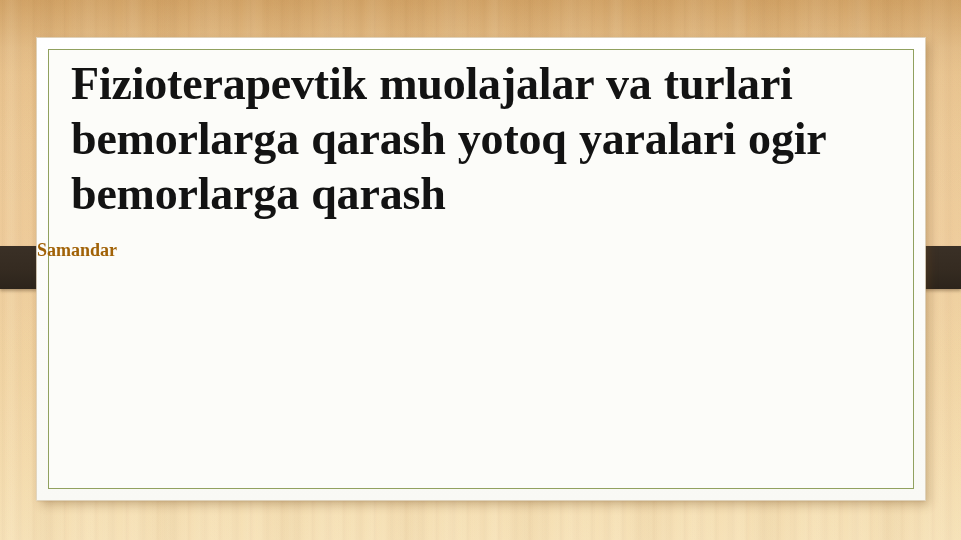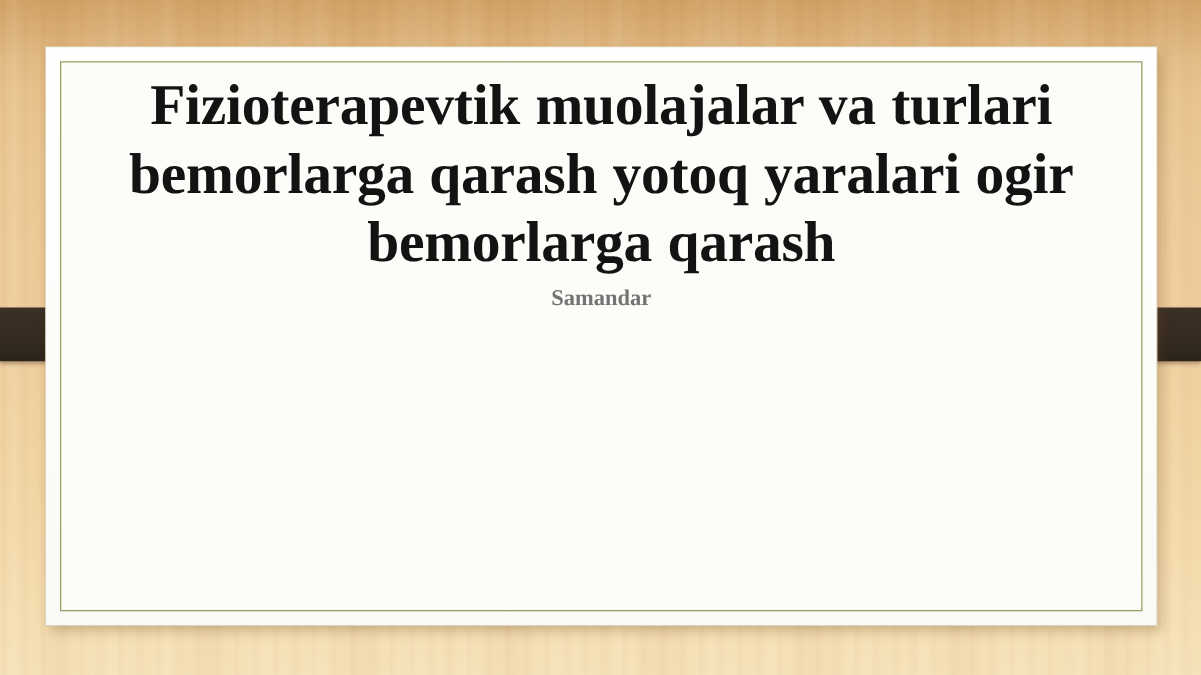--- a/index.html
+++ b/index.html
@@ -119,44 +119,44 @@
       rgba(252,252,249,1) 60%,
       rgba(249,249,245,1) 100%);
   }
 
   
   .text-stack {
     position: absolute;
     left: 0;
     right: 0;
     top: 18px;
-    text-align: center;
+    text-align: left;
     z-index: 3;
   }
 
   .slide-title {
     margin: 0;
     padding: 0 34px;
     font-family: "Liberation Serif", "DejaVu Serif", serif;
     font-weight: bold;
     font-size: 46px;
     line-height: 55px;
     letter-spacing: -0.2px;
     color: #131313;
     word-spacing: 1px;
   }
 
   .slide-subtitle {
-    margin: 6px 0 0 0;
+    margin: 18px 0 0 0;
     padding: 0;
     font-family: "Liberation Serif", "DejaVu Serif", serif;
     font-weight: bold;
     font-size: 18px;
     line-height: 22px;
-    color: #737373;
+    color: #a16207;
   }
 </style>
 </head>
 <body>
 
 <div id="slide">
 
   <div class="bg-base"></div>
   <div class="bg-grain"></div>
   <div class="bg-grain2"></div>

